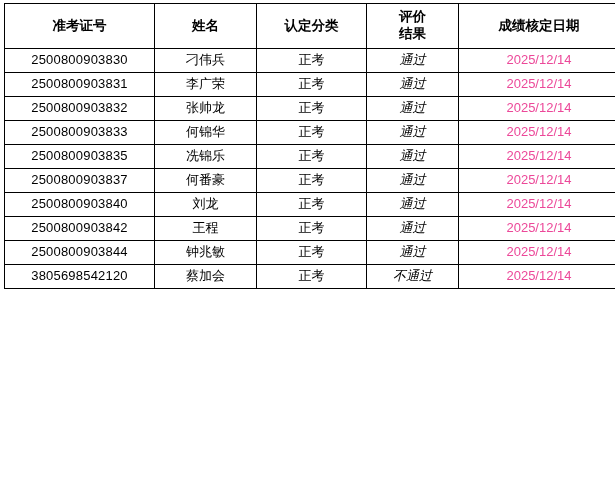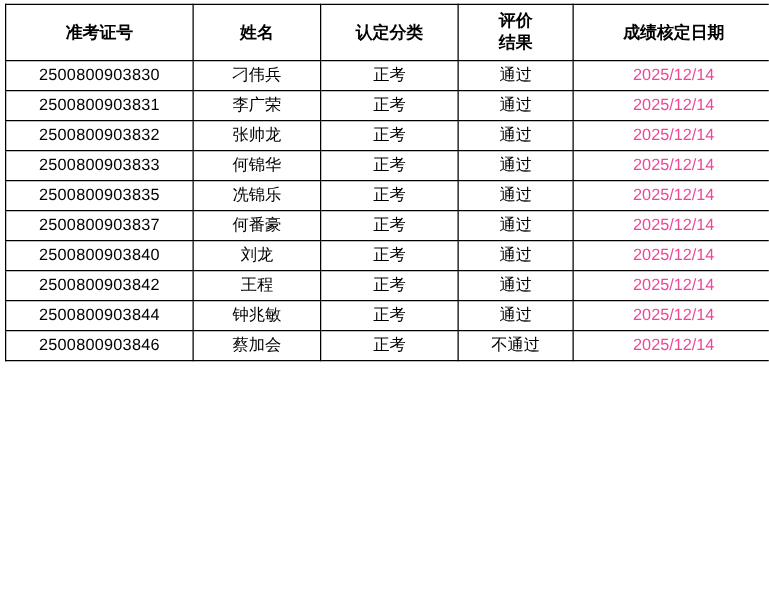--- a/index.html
+++ b/index.html
@@ -53,20 +53,21 @@
     letter-spacing: 0.2px;
   }
   td.c-name {
     font-size: 13px;
   }
   td.c-cat {
     font-size: 13px;
   }
   td.c-res {
     font-size: 13px;
+    font-style: italic;
   }
   td.c-date {
     font-size: 11px;
     color: #ec4899;
     padding-right: 6px;
     text-align: right;
   }
   .hdr-two-line {
     display: block;
     line-height: 1.25;
@@ -154,21 +155,21 @@
           <td class="c-date">2025/12/14</td>
         </tr>
         <tr>
           <td class="c-id">2500800903844</td>
           <td class="c-name">钟兆敏</td>
           <td class="c-cat">正考</td>
           <td class="c-res">通过</td>
           <td class="c-date">2025/12/14</td>
         </tr>
         <tr>
-          <td class="c-id">2500800903846</td>
+          <td class="c-id">3805698542120</td>
           <td class="c-name">蔡加会</td>
           <td class="c-cat">正考</td>
           <td class="c-res">不通过</td>
           <td class="c-date">2025/12/14</td>
         </tr>
       </tbody>
   </table>
 </div>
 
 </body></html>

